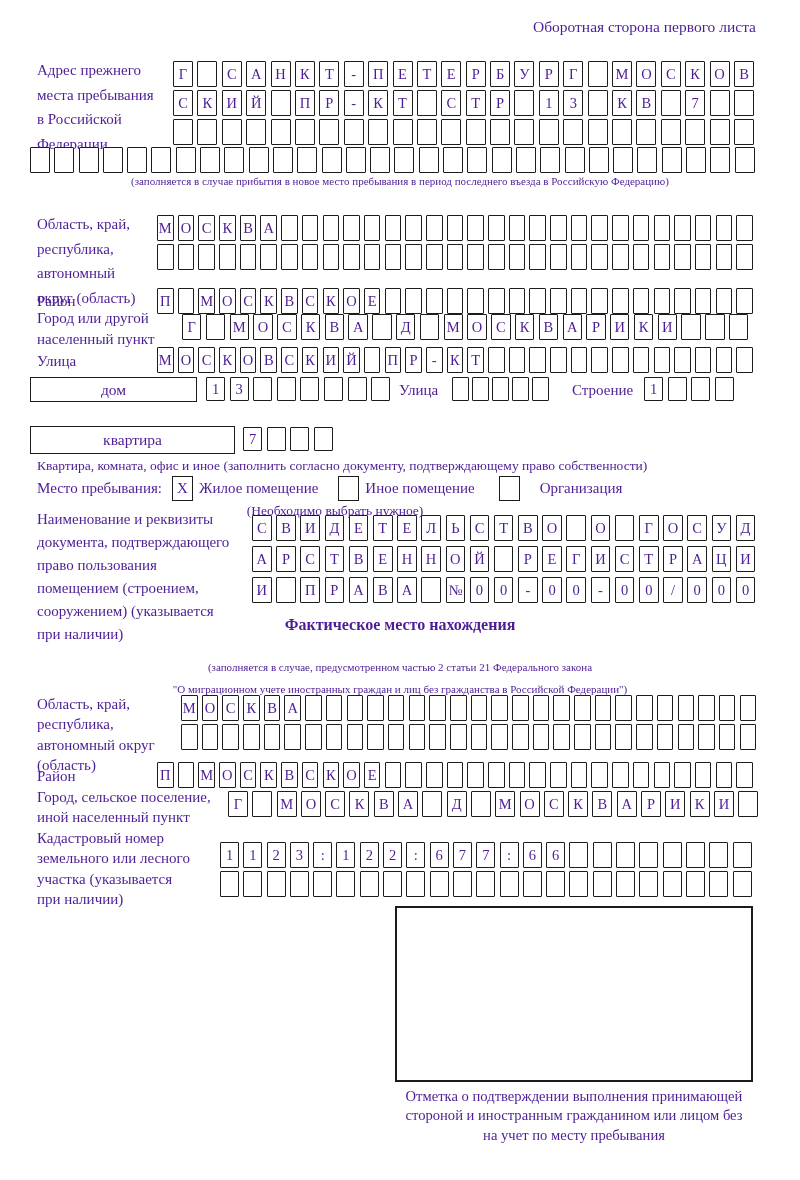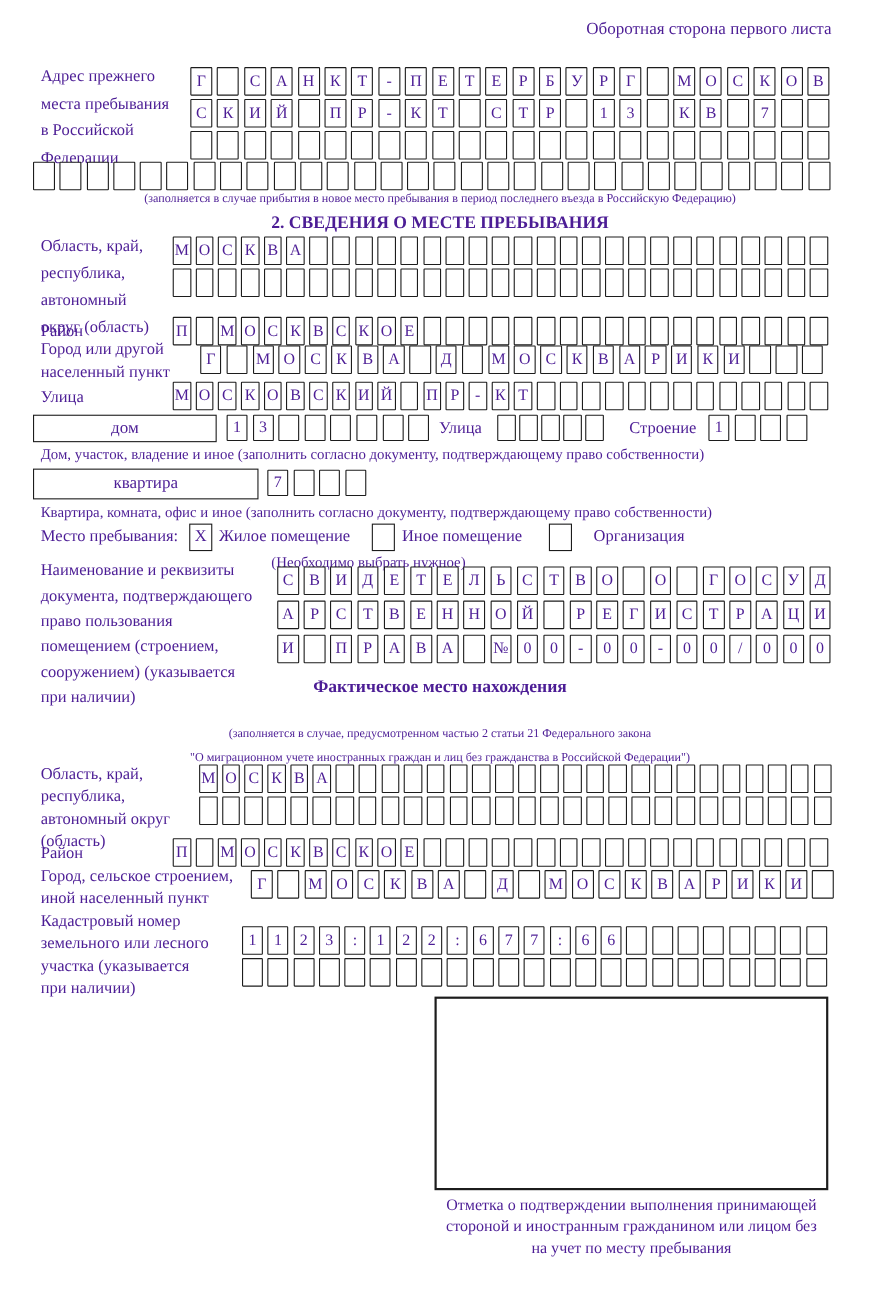--- a/index.html
+++ b/index.html
@@ -164,21 +164,20 @@
       <span class="cell"></span>
       <span class="cell"></span>
       <span class="cell"></span>
       <span class="cell"></span>
       <span class="cell"></span>
       <span class="cell"></span>
       <span class="cell"></span>
     </div>
   <div class="abs center small-note" style="top:175px;">(заполняется в случае прибытия в новое место пребывания в период последнего въезда в Российскую Федерацию)</div>
 
-  <div class="abs center sect-title" style="top:194px;">2. СВЕДЕНИЯ О МЕСТЕ ПРЕБЫВАНИЯ</div>
 
   <div class="abs lbl" style="left:37px;top:212px;">
       <div>Область, край,</div>
       <div>республика,</div>
       <div>автономный</div>
       <div>округ (область)</div>
     </div>
   <div class="abs crow s29" style="left:157px;top:215px;">
       <span class="cell">М</span>
       <span class="cell">О</span>
@@ -358,21 +357,20 @@
       <span class="cell"></span>
       <span class="cell"></span>
     </div>
   <div class="abs lbl" style="left:572px;top:378px;">Строение</div>
   <div class="abs crow small" style="left:644px;top:377px;">
       <span class="cell">1</span>
       <span class="cell"></span>
       <span class="cell"></span>
       <span class="cell"></span>
     </div>
-  <div class="abs caption" style="left:37px;top:405px;">Дом, участок, владение и иное (заполнить согласно документу, подтверждающему право собственности)</div>
 
   <div class="abs wbox" style="left:30px;top:426px;width:205px;height:28px;">квартира</div>
   <div class="abs crow small" style="left:243px;top:427px;">
       <span class="cell">7</span>
       <span class="cell"></span>
       <span class="cell"></span>
       <span class="cell"></span>
     </div>
   <div class="abs caption" style="left:37px;top:458px;">Квартира, комната, офис и иное (заполнить согласно документу, подтверждающему право собственности)</div>
 
@@ -565,21 +563,21 @@
       <span class="cell"></span>
       <span class="cell"></span>
       <span class="cell"></span>
       <span class="cell"></span>
       <span class="cell"></span>
       <span class="cell"></span>
       <span class="cell"></span>
     </div>
 
   <div class="abs lbl lh20" style="left:37px;top:787px;">
-      <div>Город, сельское строением,</div>
+      <div>Город, сельское поселение,</div>
       <div>иной населенный пункт</div>
     </div>
   <div class="abs crow c22g" style="left:228px;top:791px;">
       <span class="cell">Г</span>
       <span class="cell"></span>
       <span class="cell">М</span>
       <span class="cell">О</span>
       <span class="cell">С</span>
       <span class="cell">К</span>
       <span class="cell">В</span>

